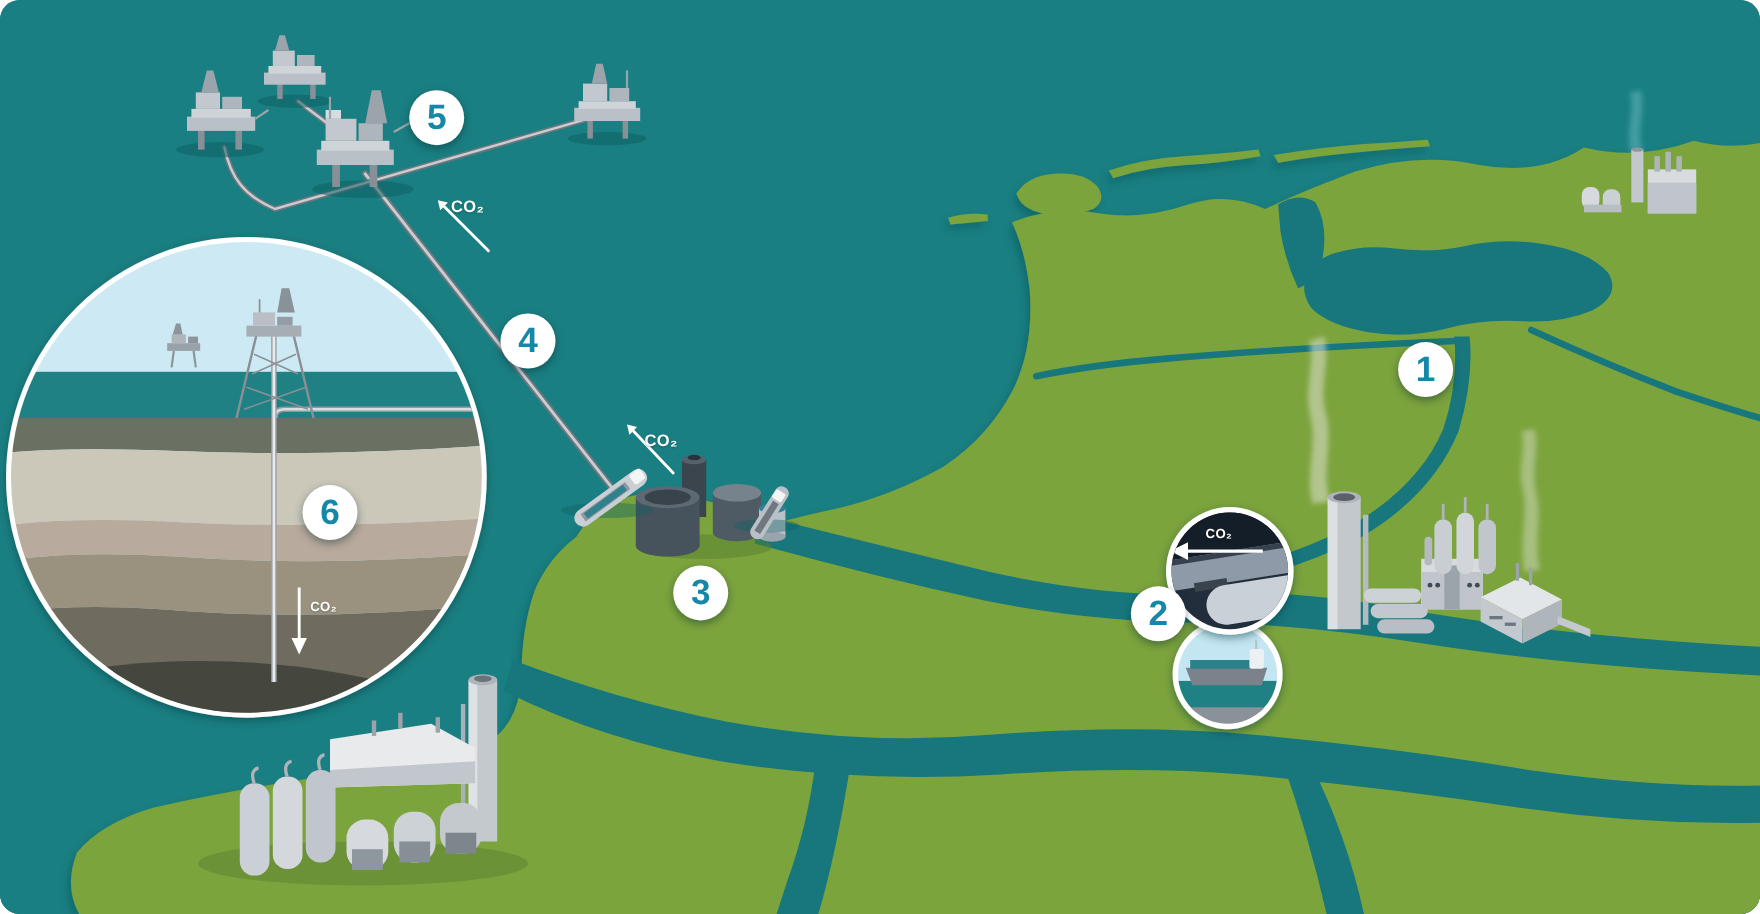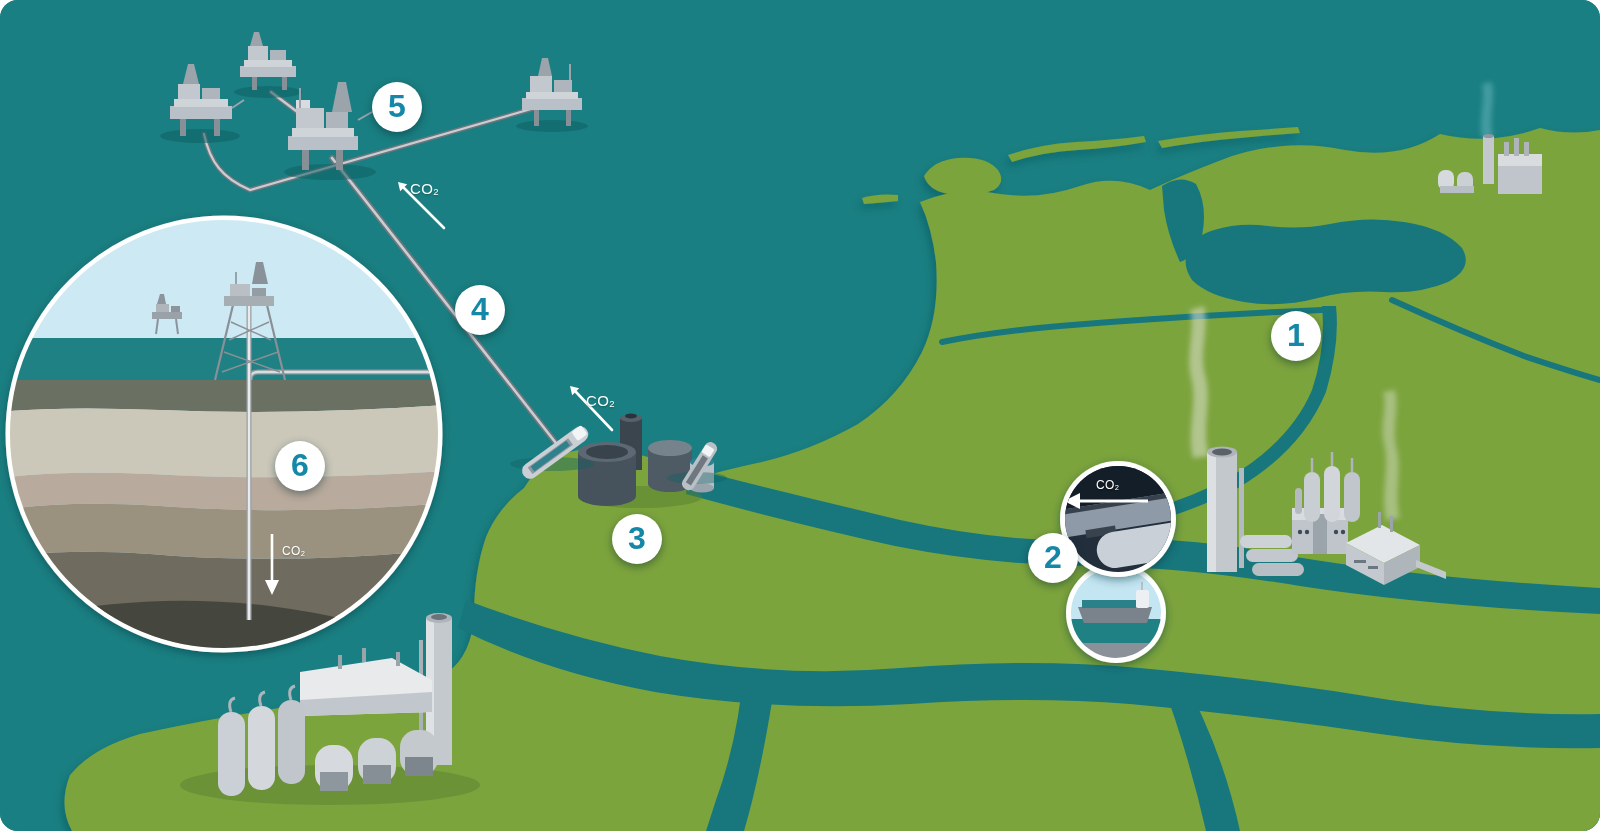--- a/index.html
+++ b/index.html
@@ -8,21 +8,21 @@
     background:#1A7F82;font-family:"Liberation Sans",sans-serif;
   }
   .stage svg{position:absolute;left:0;top:0;}
   .badge{
     position:absolute;width:50px;height:50px;border-radius:50%;background:#ffffff;
     display:flex;align-items:center;justify-content:center;
     box-shadow:0 3px 8px rgba(4,41,46,.45);
   }
   .badge span{color:#1588A8;font-weight:bold;font-size:32px;line-height:1;transform:translateY(-1px);}
   .co2label{
-    position:absolute;color:#ffffff;font-weight:normal;font-size:15px;
+    position:absolute;color:#ffffff;font-weight:bold;font-size:15px;
     text-shadow:0 1px 2px rgba(0,0,0,.28);letter-spacing:.3px;white-space:nowrap;
   }
   .co2label.small{font-size:12px;}
   .co2label.dark-bg{text-shadow:0 1px 2px rgba(0,0,0,.5);}
 </style>
 </head>
 <body>
 
 <div class="stage">
 <svg width="1600" height="831" viewBox="0 0 1600 831">

